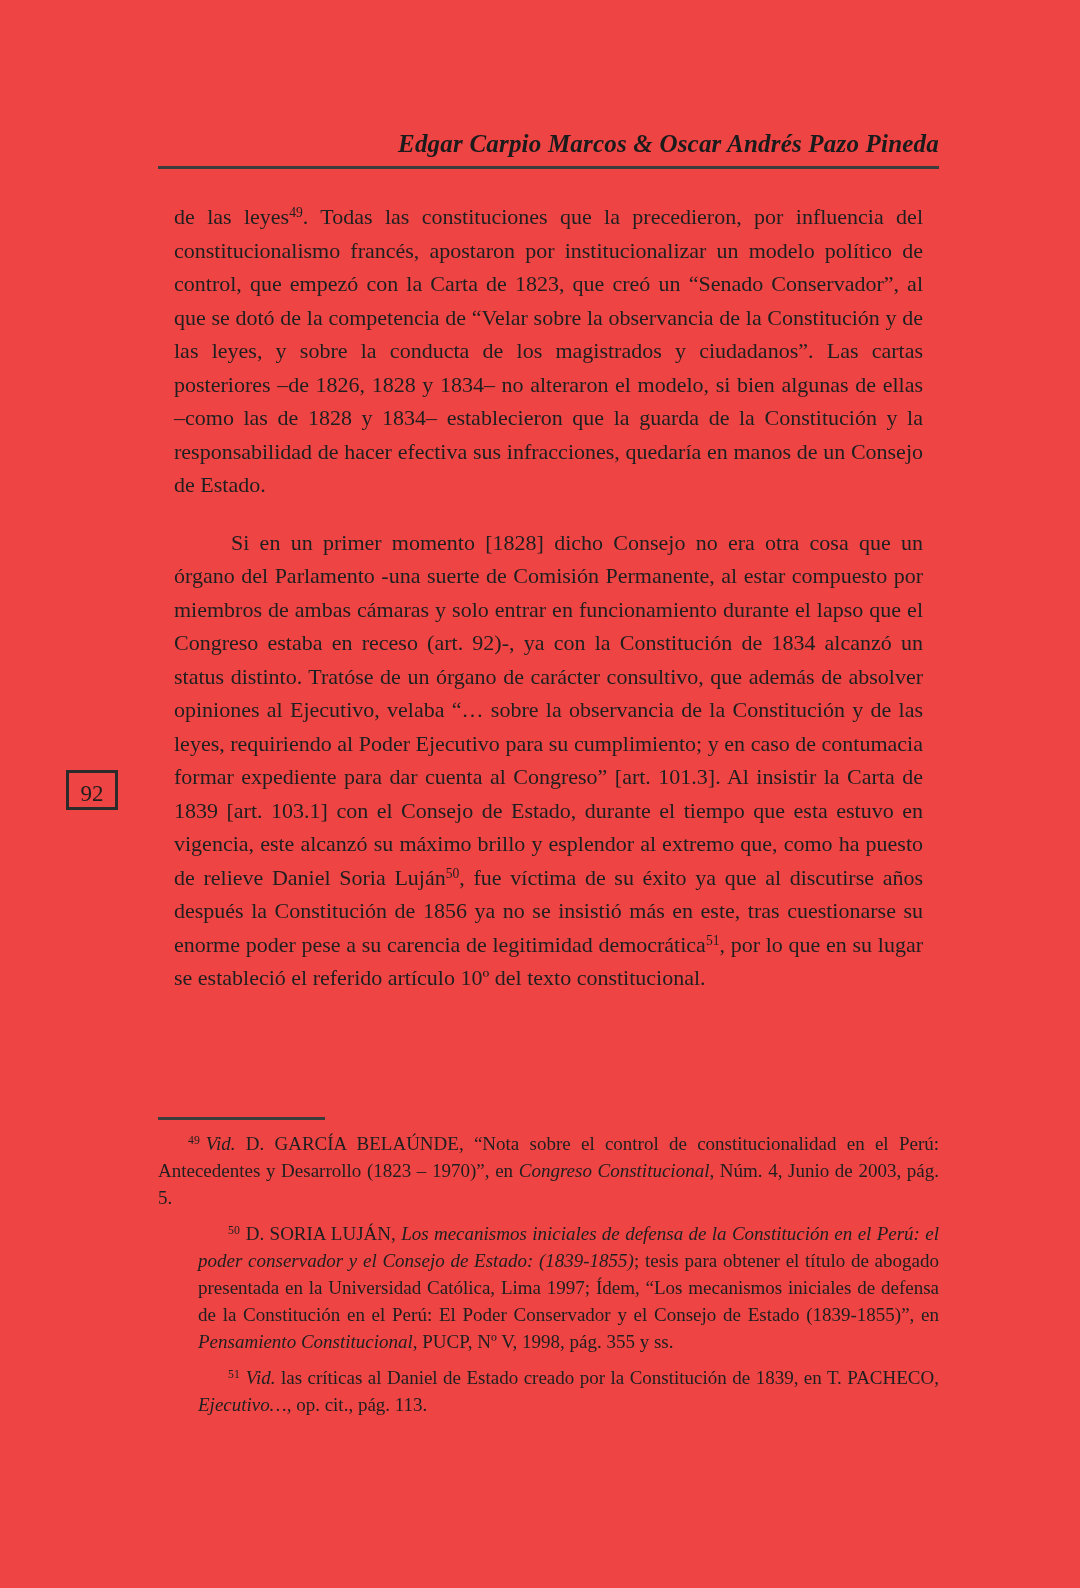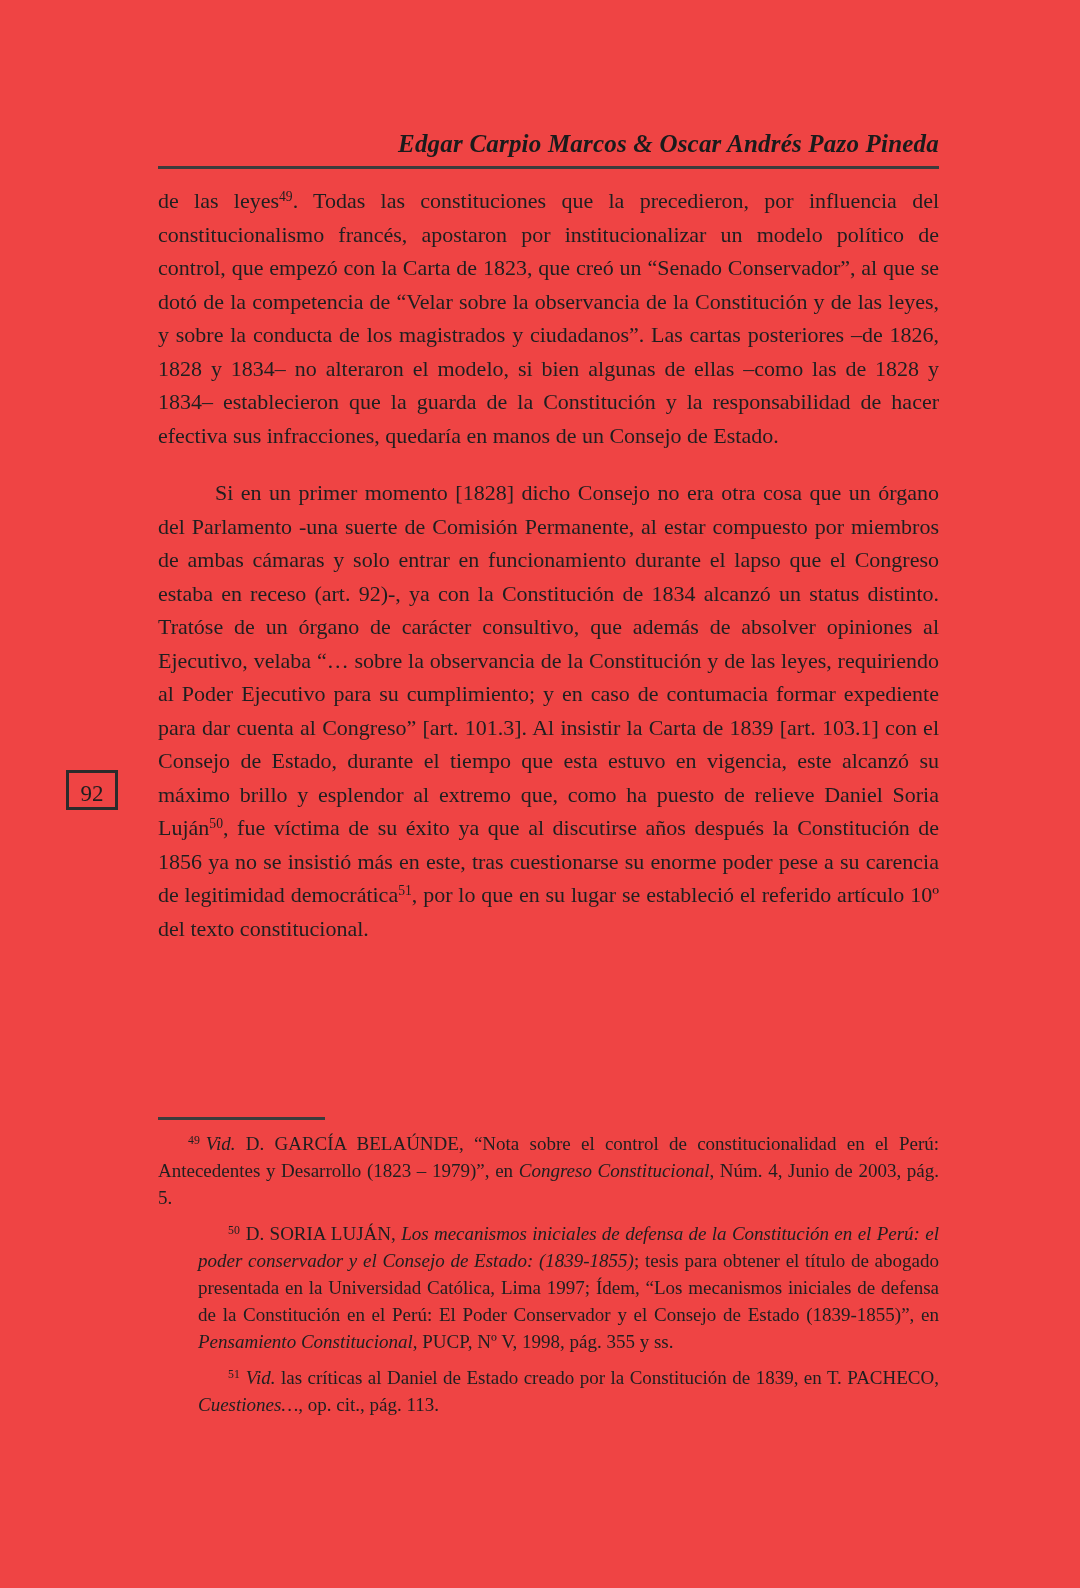--- a/index.html
+++ b/index.html
@@ -43,21 +43,21 @@
     position: absolute;
     left: 158px;
     top: 184px;
     width: 781px;
     font-size: 22px;
     line-height: 33.5px;
     text-align: justify;
     color: #1f1f1f;
   }
   .body-text p {
-    margin: 0;
+    margin: 16px;
   }
   .body-text p.indented {
     margin-top: 24px;
     text-indent: 57px;
   }
   sup.fnref {
     font-size: 0.62em;
     line-height: 0;
     vertical-align: 0.5em;
   }
@@ -125,20 +125,20 @@
     <p class="indented"><span>Si en un primer momento [1828] dicho Consejo no era otra cosa que un órgano del Parlamento -una suerte de Comisión Permanente, al estar compuesto por miembros de ambas cámaras y solo entrar en funcionamiento durante el lapso que el Congreso estaba en receso (art. 92)-, ya con la Constitución de 1834 alcanzó un status distinto. Tratóse de un órgano de carácter consultivo, que además de absolver opiniones al Ejecutivo, velaba “… sobre la observancia de la Constitución y de las leyes, requiriendo al Poder Ejecutivo para su cumplimiento; y en caso de contumacia formar expediente para dar cuenta al Congreso” [art. 101.3]. Al insistir la Carta de 1839 [art. 103.1] con el Consejo de Estado, durante el tiempo que esta estuvo en vigencia, este alcanzó su máximo brillo y esplendor al extremo que, como ha puesto de relieve Daniel Soria Luján</span><sup class="fnref">50</sup><span>, fue víctima de su éxito ya que al discutirse años después la Constitución de 1856 ya no se insistió más en este, tras cuestionarse su enorme poder pese a su carencia de legitimidad democrática</span><sup class="fnref">51</sup><span>, por lo que en su lugar se estableció el referido artículo 10º del texto constitucional.</span></p>
   </div>
 
   <div class="page-number-box">
     <span>92</span>
   </div>
 
   <div class="footnote-rule"></div>
 
   <div class="footnotes">
-    <p class="footnote"><sup class="fn-marker">49</sup><span class="it">Vid.</span><span> D. GARCÍA BELAÚNDE, “Nota sobre el control de constitucionalidad en el Perú: Antecedentes y Desarrollo (1823 – 1979)”, en </span><span class="it">Congreso Constitucional</span><span>, Núm. 4, Junio de 2003, pág. 5.</span></p>
+    <p class="footnote"><sup class="fn-marker">49</sup><span class="it">Vid.</span><span> D. GARCÍA BELAÚNDE, “Nota sobre el control de constitucionalidad en el Perú: Antecedentes y Desarrollo (1823 – 1970)”, en </span><span class="it">Congreso Constitucional</span><span>, Núm. 4, Junio de 2003, pág. 5.</span></p>
 
     <p class="footnote"><sup class="fn-marker">50</sup><span>D. SORIA LUJÁN, </span><span class="it">Los mecanismos iniciales de defensa de la Constitución en el Perú: el poder conservador y el Consejo de Estado: (1839-1855)</span><span>; tesis para obtener el título de abogado presentada en la Universidad Católica, Lima 1997; Ídem, “Los mecanismos iniciales de defensa de la Constitución en el Perú: El Poder Conservador y el Consejo de Estado (1839-1855)”, en </span><span class="it">Pensamiento Constitucional</span><span>, PUCP, Nº V, 1998, pág. 355 y ss.</span></p>
 
-    <p class="footnote"><sup class="fn-marker">51</sup><span class="it">Vid.</span><span> las críticas al Daniel de Estado creado por la Constitución de 1839, en T. PACHECO, </span><span class="it">Cuestiones…,</span><span> op. cit., pág. 113.</span></p>
+    <p class="footnote"><sup class="fn-marker">51</sup><span class="it">Vid.</span><span> las críticas al Daniel de Estado creado por la Constitución de 1839, en T. PACHECO, </span><span class="it">Ejecutivo…,</span><span> op. cit., pág. 113.</span></p>
   </div>
 
 </div>
 
 </body></html>

